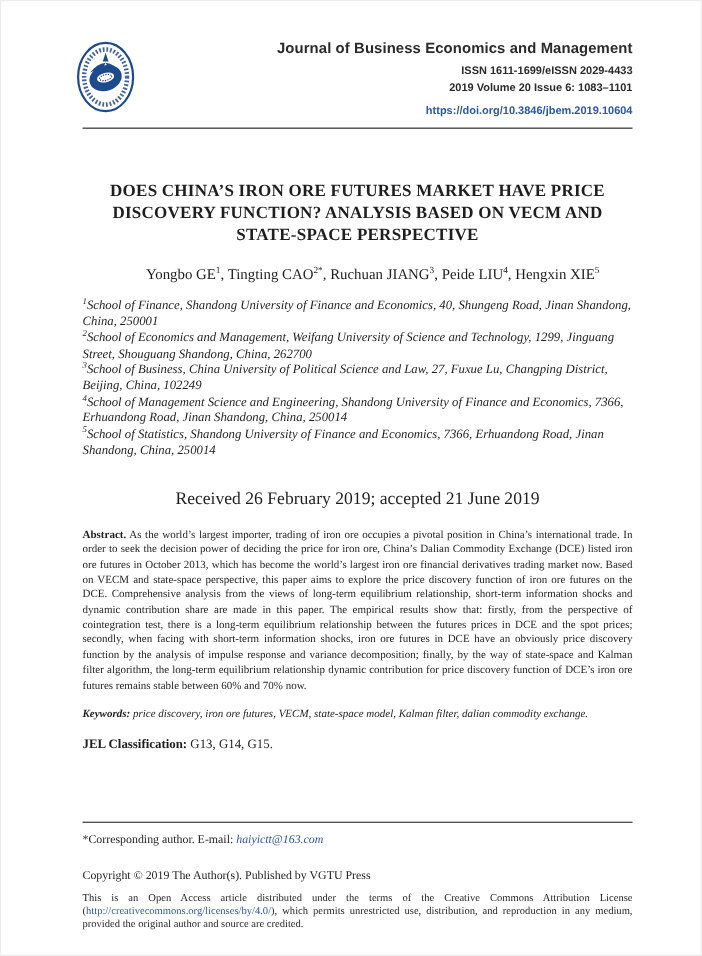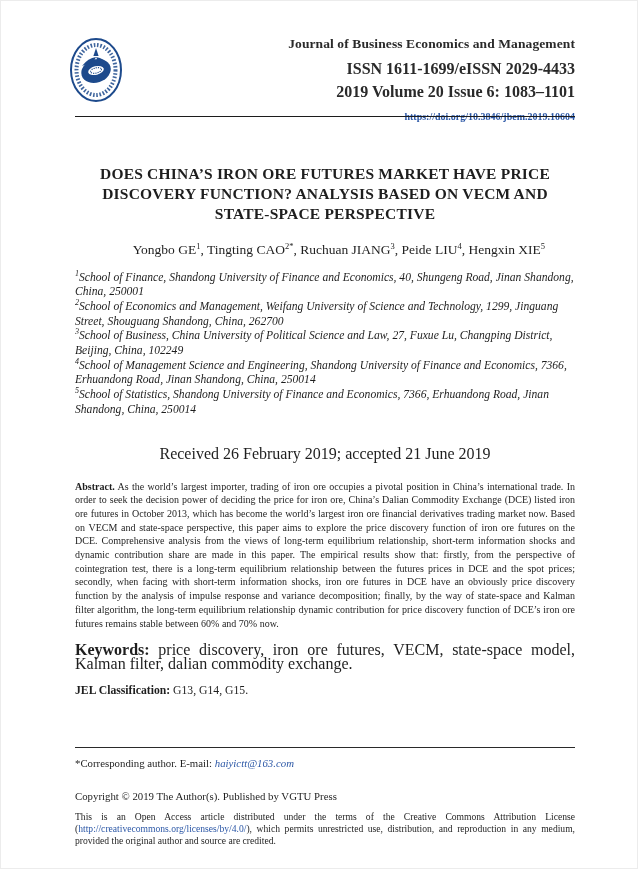--- a/index.html
+++ b/index.html
@@ -6,45 +6,45 @@
   body{
     width:638px;height:869px;position:relative;background:#ffffff;
     font-family:"Liberation Serif","DejaVu Serif",serif;color:#1e1e1e;
     overflow:hidden;
   }
   .scan-edge{position:absolute;inset:0;border:1px solid #ececec;pointer-events:none;}
 
   
   .masthead-text{
     position:absolute;top:36px;right:63px;text-align:right;
-    font-family:Liberation Serif, serif;
+    font-family:Liberation Sans, sans-serif;
   }
   .journal-name{font-size:13.5px;font-weight:600;color:#2a2a2a;margin-bottom:8px;letter-spacing:.1px;}
-  .issn-line,.volume-line{font-size:16px;font-weight:700;color:#2a2a2a;margin-bottom:5px;}
+  .issn-line,.volume-line{font-size:10px;font-weight:700;color:#2a2a2a;margin-bottom:5px;}
   .doi-line a{font-size:10px;font-weight:700;text-decoration:none;color:var(--link-blue,#2b57a6);}
   .logo-wrap{position:absolute;top:36px;left:69px;width:54px;height:68px;}
   .head-rule{position:absolute;top:116px;left:75px;width:500px;border-top:1.6px solid #1c1c1c;}
 
   
   main{position:absolute;top:118px;left:75px;width:500px;}
   .title{
     margin-top:46px;text-align:center;font-weight:700;font-size:15.5px;
     line-height:20px;letter-spacing:.2px;
   }
   .authors{
     margin-top:17px;text-align:right;font-size:13.5px;line-height:17.5px;
     max-width:440px;margin-left:auto;margin-right:auto;
   }
   .authors sup{font-size:8.5px;line-height:0;}
   .affiliations{margin-top:12px;font-style:italic;font-size:11.6px;line-height:14.7px;text-align:left;}
   .affiliations sup{font-size:8px;line-height:0;}
   .received{margin-top:27px;text-align:center;font-size:16px;}
   .abstract{margin-top:17px;text-align:justify;font-size:10px;line-height:13.7px;}
   .abstract .lbl,.keywords .lbl,.jel .lbl{font-weight:700;}
-  .keywords{margin-top:13px;text-align:justify;font-size:16px;line-height:14px;}
+  .keywords{margin-top:13px;text-align:justify;font-size:10px;line-height:14px;font-style:italic;}
   .jel{margin-top:13px;font-size:11.7px;}
 
   
   footer{position:absolute;top:747px;left:75px;width:500px;}
   .foot-rule{border-top:1.2px solid #2a2a2a;}
   .corresponding{margin-top:9px;font-size:10.8px;}
   .corresponding a{font-style:italic;text-decoration:none;color:var(--link-blue,#2b57a6);}
   .copyright{margin-top:21px;font-size:10.8px;}
   .license{margin-top:9px;font-size:9.6px;line-height:11.8px;text-align:justify;}
   .license a{text-decoration:none;color:var(--link-blue,#2b57a6);}

